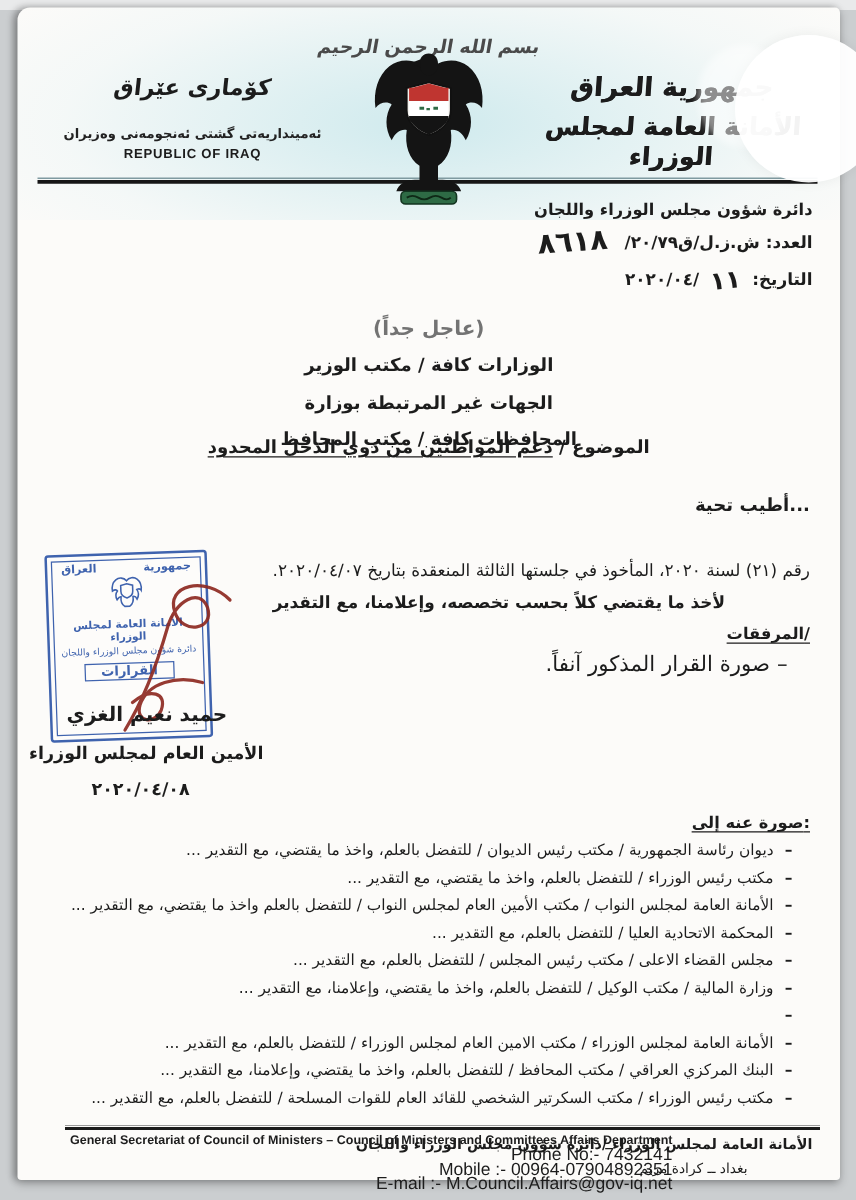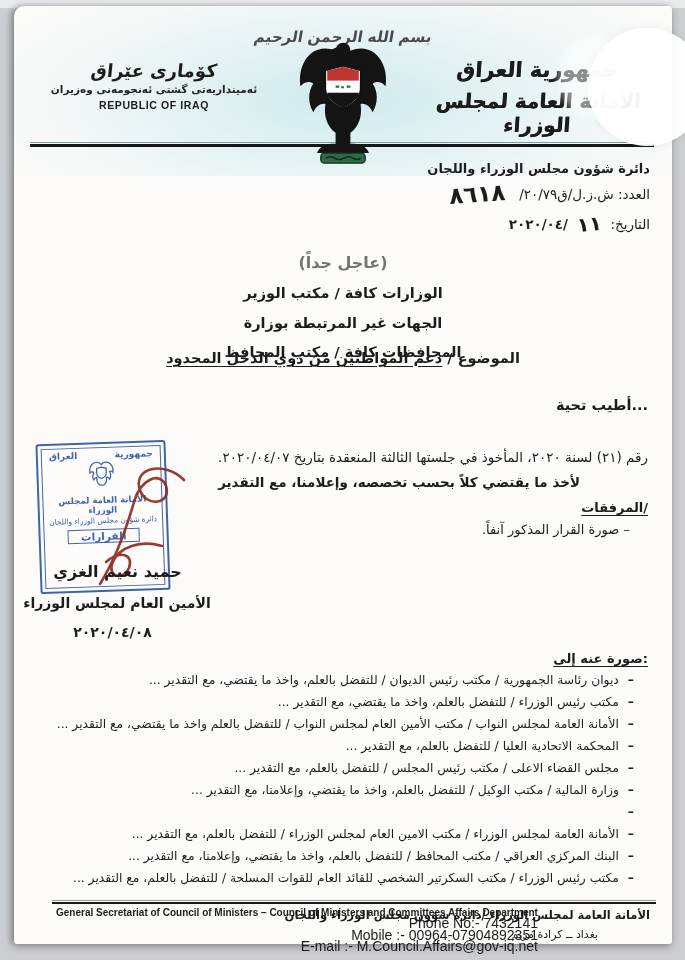--- a/index.html
+++ b/index.html
@@ -25,53 +25,53 @@
     border-radius:50%; background:rgba(255,255,255,.5); filter:blur(3px); }
 
   .abs { position:absolute; }
   .rtl { direction:rtl; }
 
   
   .bismillah { left:0; right:0; top:22px; text-align:center; font-size:15px;
     font-weight:600; color:#4a4a4a; transform:skewX(-10deg); letter-spacing:1px; }
   .hdr-left { left:14px; top:54px; width:252px; text-align:center; }
   .kurdish1 { font-size:18px; font-weight:bold; transform:skewX(-6deg); }
-  .kurdish2 { font-size:10.5px; font-weight:bold; margin-top:2px; color:#222; }
+  .kurdish2 { font-size:10.5px; font-weight:bold; margin-top:20px; color:#222; }
   .eng1 { font-size:10.5px; font-weight:bold; letter-spacing:.6px; margin-top:4px; font-family:"Liberation Sans", sans-serif; }
   .eng2 { font-size:12px; font-weight:bold; font-family:"Liberation Sans", sans-serif; }
   .hdr-right { right:12px; top:52px; width:245px; text-align:center; }
   .ar-callig1 { font-size:21px; font-weight:bold; transform:skewX(-4deg); text-shadow:.4px 0 0 #111; }
   .ar-callig2 { font-size:20px; font-weight:bold; transform:skewX(-4deg); margin-top:7px; text-shadow:.4px 0 0 #111; }
   .hdr-rule { left:16px; right:18px; top:136px; height:5px;
     background:linear-gradient(to bottom, #7f9aa0 0 1.2px, rgba(0,0,0,0) 1.2px 2.4px, #161616 2.4px 5px); }
   .emblem { left:281px; top:34px; width:96px; height:126px; z-index:3; }
 
   
   .ref { right:22px; top:155px; text-align:right; }
   .ref-dept { font-size:13px; font-weight:bold; }
   .ref-row { display:flex; direction:rtl; justify-content:flex-start; align-items:center; margin-top:5px; }
-  .ref-label { font-size:13.5px; font-weight:normal; }
+  .ref-label { font-size:13.5px; font-weight:bold; }
   .ref-num { font-size:23px; font-weight:600; letter-spacing:3px; margin-right:14px;
     transform:rotate(-4deg); }
   .ref-day { font-size:20px; font-weight:600; margin:0 9px; transform:rotate(-6deg); }
   .ref-rest { font-size:13.5px; font-weight:bold; }
 
   
   .urgent { left:0; right:0; top:247px; text-align:center; font-size:16px; font-weight:bold; color:#737373; }
   .addr { left:0; right:0; text-align:center; font-size:14.5px; font-weight:bold; }
   .subject-line { left:0; right:0; top:344px; text-align:center; font-size:14.5px; font-weight:bold; direction:rtl; }
   .subject-text { text-decoration:underline; text-underline-offset:3px; }
   .greeting { right:24px; top:391px; font-size:14.5px; font-weight:bold; }
   .para1 { right:24px; left:32px; top:416px; direction:rtl; font-size:13.5px;
     text-align:justify; text-align-last:justify; word-spacing:5px; }
   .para2 { right:24px; left:32px; top:443px; direction:rtl; font-size:13.5px; text-align:right; }
   .directive { right:92px; top:468px; direction:rtl; font-size:13.5px; font-weight:bold; }
   .attach-label { right:24px; top:494px; font-size:13px; font-weight:bold;
     text-decoration:underline; text-underline-offset:3px; }
-  .attach-item { right:42px; top:516px; direction:rtl; font-size:13px; }
+  .attach-item { right:42px; top:516px; direction:rtl; font-size:17px; }
 
   
   .stamp { left:24px; top:436px; width:130px; height:150px; transform:rotate(-2deg);
     border:2.5px solid #3f63ae; border-radius:3px; padding:3px; color:#3f63ae; z-index:2;
     background:rgba(255,255,255,.25); }
   .stamp-inner { border:1.2px solid #3f63ae; height:100%; text-align:center; padding:2px 1px; }
   .stamp-top { display:flex; justify-content:space-between; padding:0 6px; font-size:9px; font-weight:bold; direction:rtl; }
   .stamp-eagle { width:34px; height:34px; margin:0 auto; }
   .stamp-l2 { font-size:8.6px; font-weight:bold; margin-top:1px; }
   .stamp-l3 { font-size:7.4px; margin-top:1px; }

